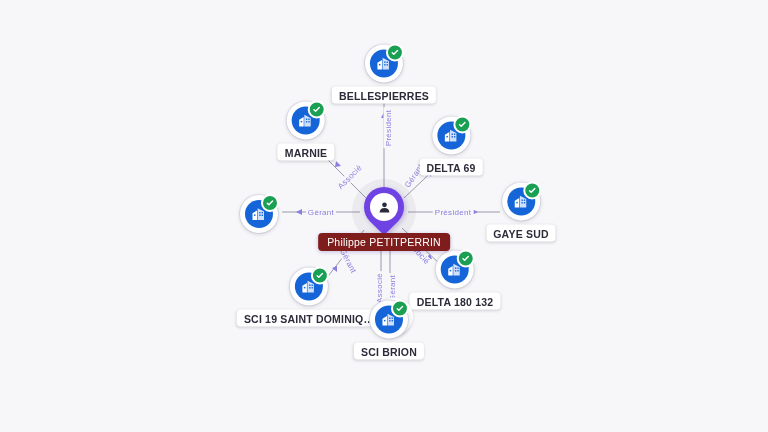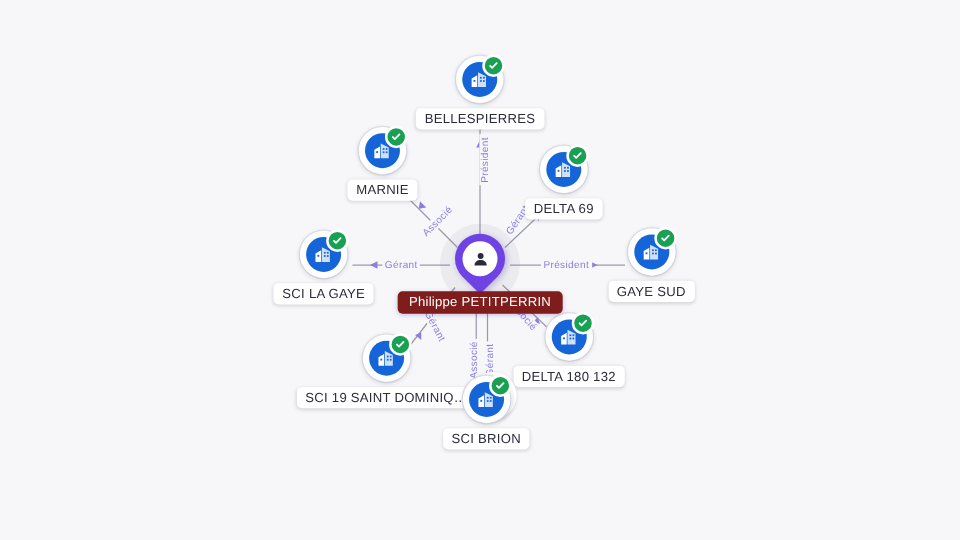--- a/index.html
+++ b/index.html
@@ -6,21 +6,21 @@
   body{
     width:768px;height:432px;overflow:hidden;
     background:#f7f7f9;
     font-family:"Liberation Sans","DejaVu Sans",sans-serif;
     -webkit-font-smoothing:antialiased;
   }
   #graph{position:relative;width:768px;height:432px;}
   #edges{position:absolute;left:0;top:0;width:768px;height:432px;}
 
   
-  .node{position:absolute;transform:translate(-50%,-50%);}
+  .node{position:absolute;transform:translate(-50%,-50%);font-weight:bold;}
   .node-puck{
     position:relative;width:38px;height:38px;border-radius:50%;
     background:#ffffff;
     box-shadow:0 1px 4px rgba(30,30,60,.18), 0 0 0 1px rgba(225,225,235,.9);
     display:flex;align-items:center;justify-content:center;
     margin:0 auto;
   }
   .node-stack::before{
     content:"";position:absolute;left:5px;top:-3px;width:38px;height:38px;
     border-radius:50%;background:#ffffff;
@@ -238,23 +238,20 @@
           <rect x="8.2" y="8.6" width="1.4" height="1.4" fill="#1565d8"></rect>
           <rect x="10.6" y="8.6" width="1.4" height="1.4" fill="#1565d8"></rect>
         </svg>
       </div>
       <span class="badge">
         <svg width="8" height="8" viewBox="0 0 10 10">
             <path d="M1.6 5.2l2 2 4.6-4.6" stroke="#fff" stroke-width="1.8" fill="none" stroke-linecap="round" stroke-linejoin="round"></path>
           </svg>
       </span>
     </div>
-    <div class="label-wrap">
-      <div class="node-label">SCI LA GAYE</div>
-    </div>
   </div>
 
   <div class="node" style="left:521px;top:212px;">
     <div class="node-puck">
       <div class="node-disc">
         <svg width="16" height="16" viewBox="0 0 16 16" fill="none">
           <path d="M1.5 14V7.2L6 4.6V14z" fill="#fff"></path>
           <path d="M6.6 14V2.2L13 5.4V14z" fill="#cfe0fb"></path>
           <rect x="3" y="8.4" width="1.5" height="1.5" fill="#1565d8"></rect>
           <rect x="8.2" y="6" width="1.4" height="1.4" fill="#1565d8"></rect>

